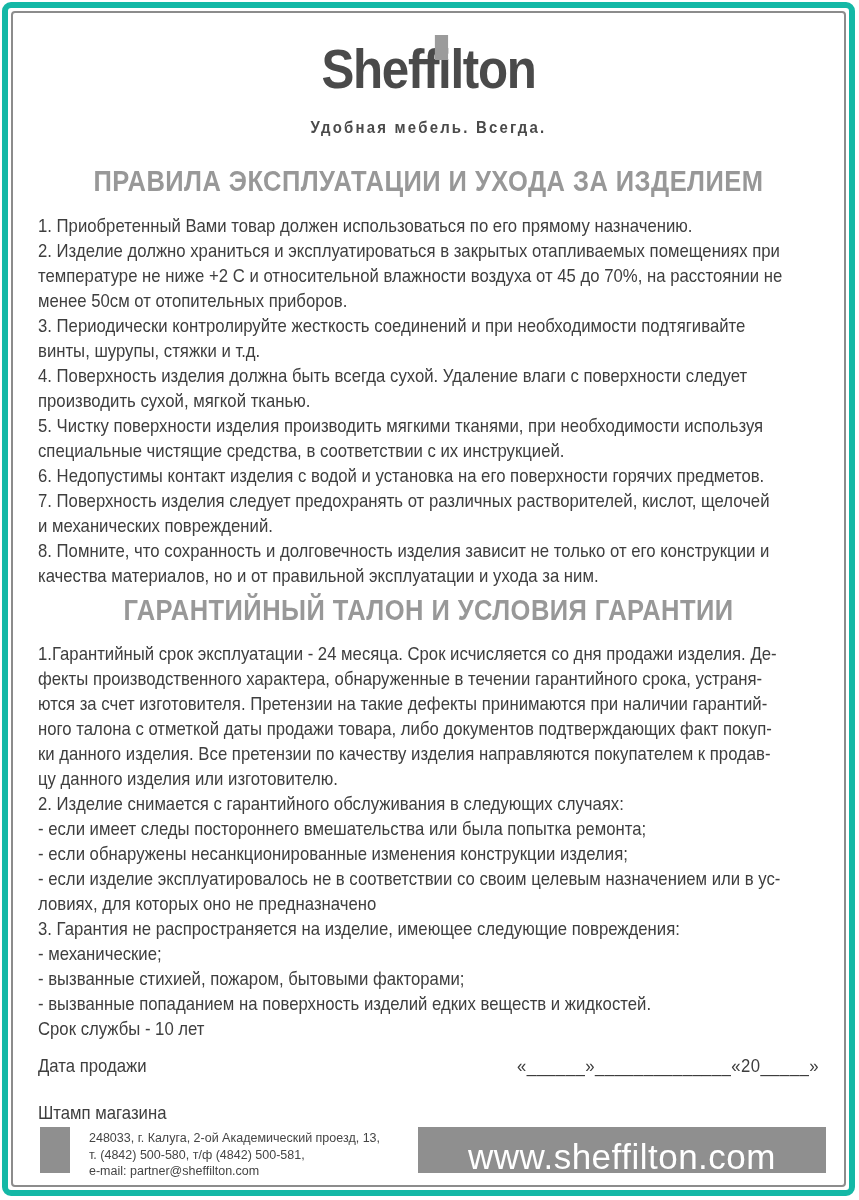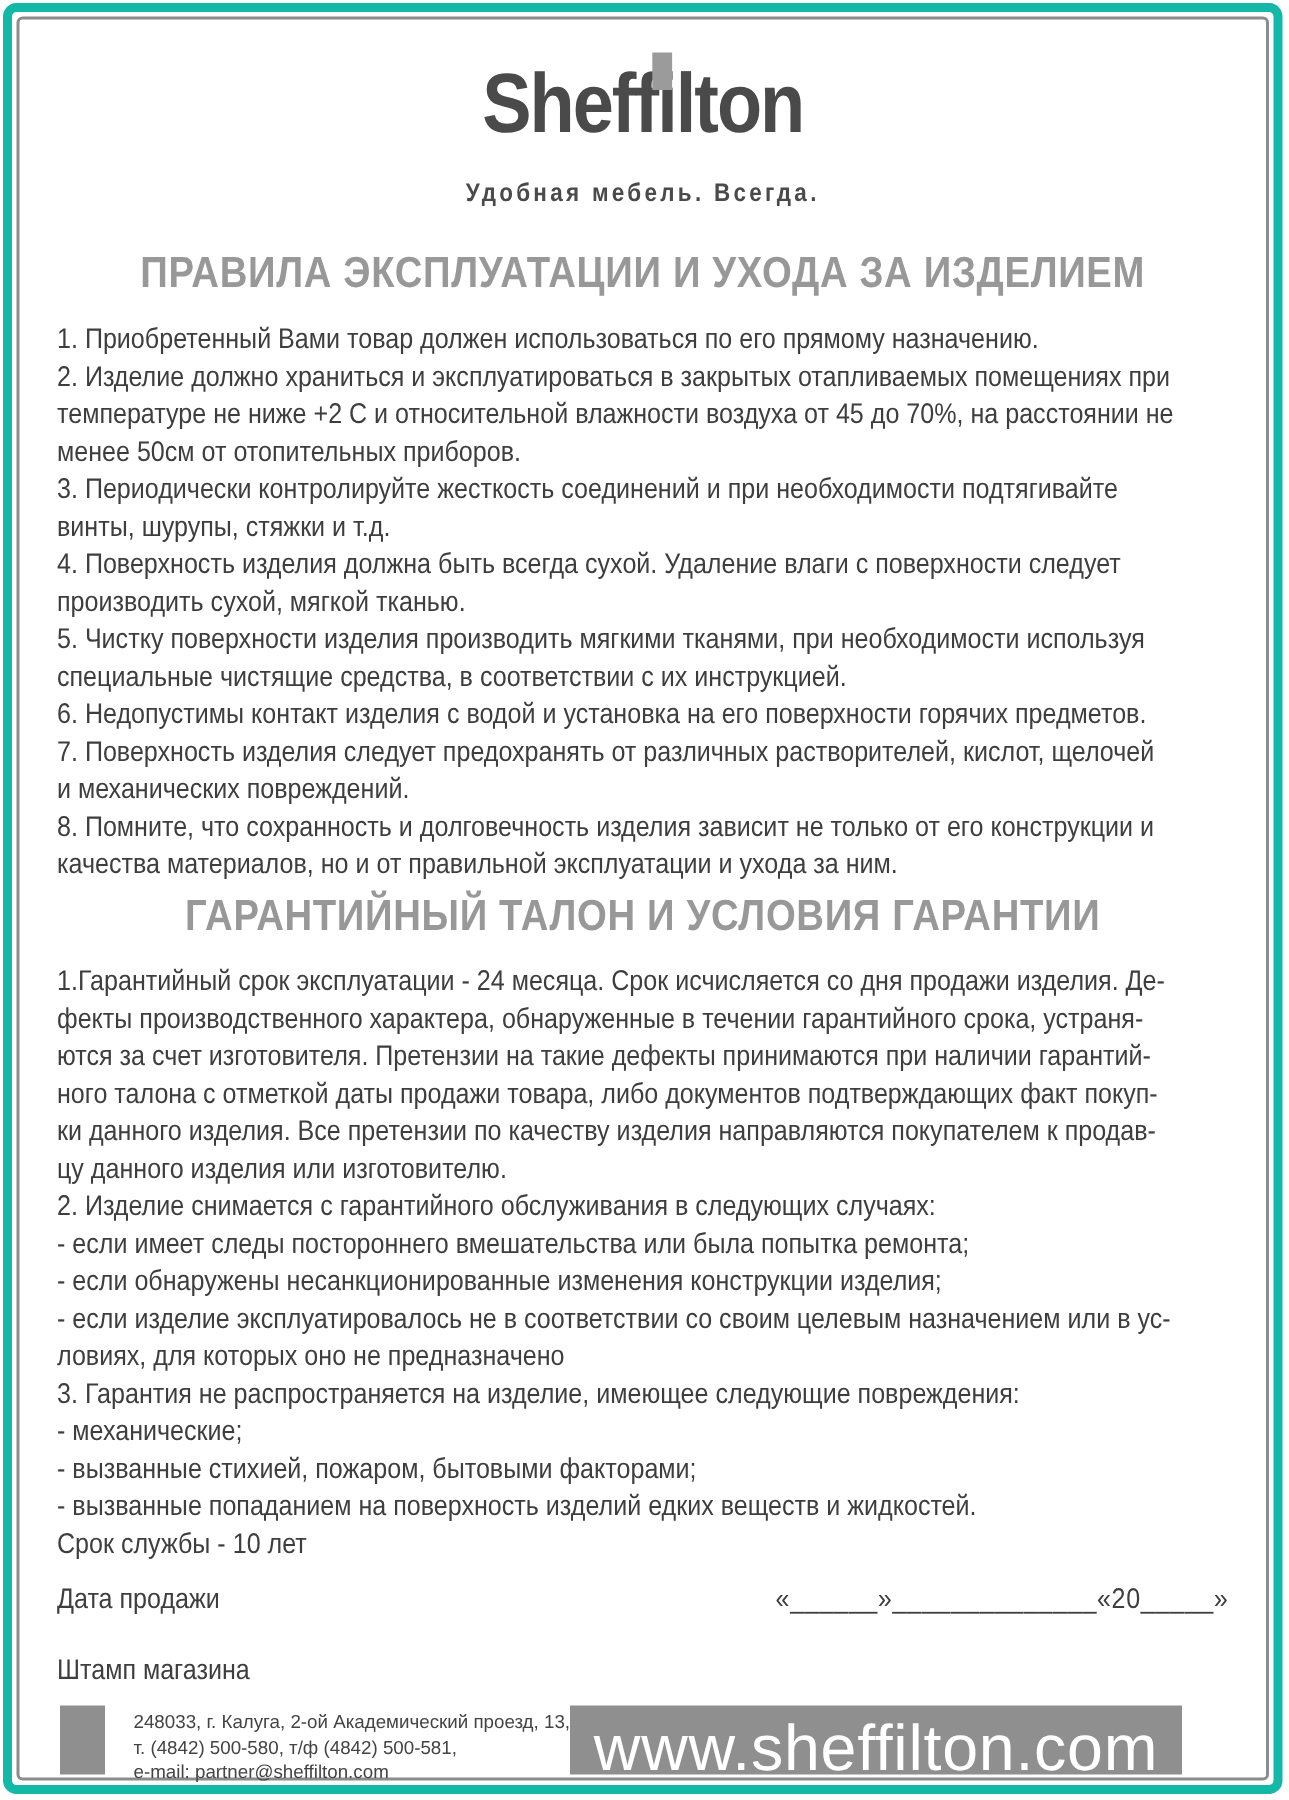--- a/index.html
+++ b/index.html
@@ -56,35 +56,35 @@
   .text-block .item{white-space:pre-line;}
   .rules{margin-top:17px;}
   .warranty{margin-top:16px;}
   .date-row{
     margin-top:12px;font-size:19px;line-height:25px;
     display:flex;justify-content:space-between;align-items:baseline;
   }
   .date-blanks{letter-spacing:0.5px;}
   .stamp-row{margin-top:22px;font-size:19px;line-height:25px;}
   .footer{
-    position:absolute;left:32px;right:23px;bottom:7px;height:46px;
-    display:flex;justify-content:flex-start;align-items:stretch;
+    position:absolute;left:32px;right:23px;bottom:17px;height:46px;
+    display:flex;justify-content:space-between;align-items:stretch;
   }
   .footer-left{display:flex;align-items:stretch;}
   .footer-square{width:30px;height:46px;background:var(--footer-gray);}
   .address{
     margin-left:19px;padding-top:3px;
     font-size:12.5px;line-height:16.5px;color:#444;white-space:pre-line;
   }
   .banner{
     width:408px;height:46px;background:var(--footer-gray);
     display:flex;align-items:center;justify-content:center;
   }
   .banner span{
-    color:#ffffff;font-size:43px;line-height:35px;letter-spacing:0.5px;margin-top:12px;
+    color:#ffffff;font-size:35px;line-height:35px;letter-spacing:0.5px;margin-top:12px;
   }
 </style>
 </head>
 <body>
 
 <div class="page">
   <div class="inner-frame"></div>
 
   <div class="content">
     <div class="condense">

